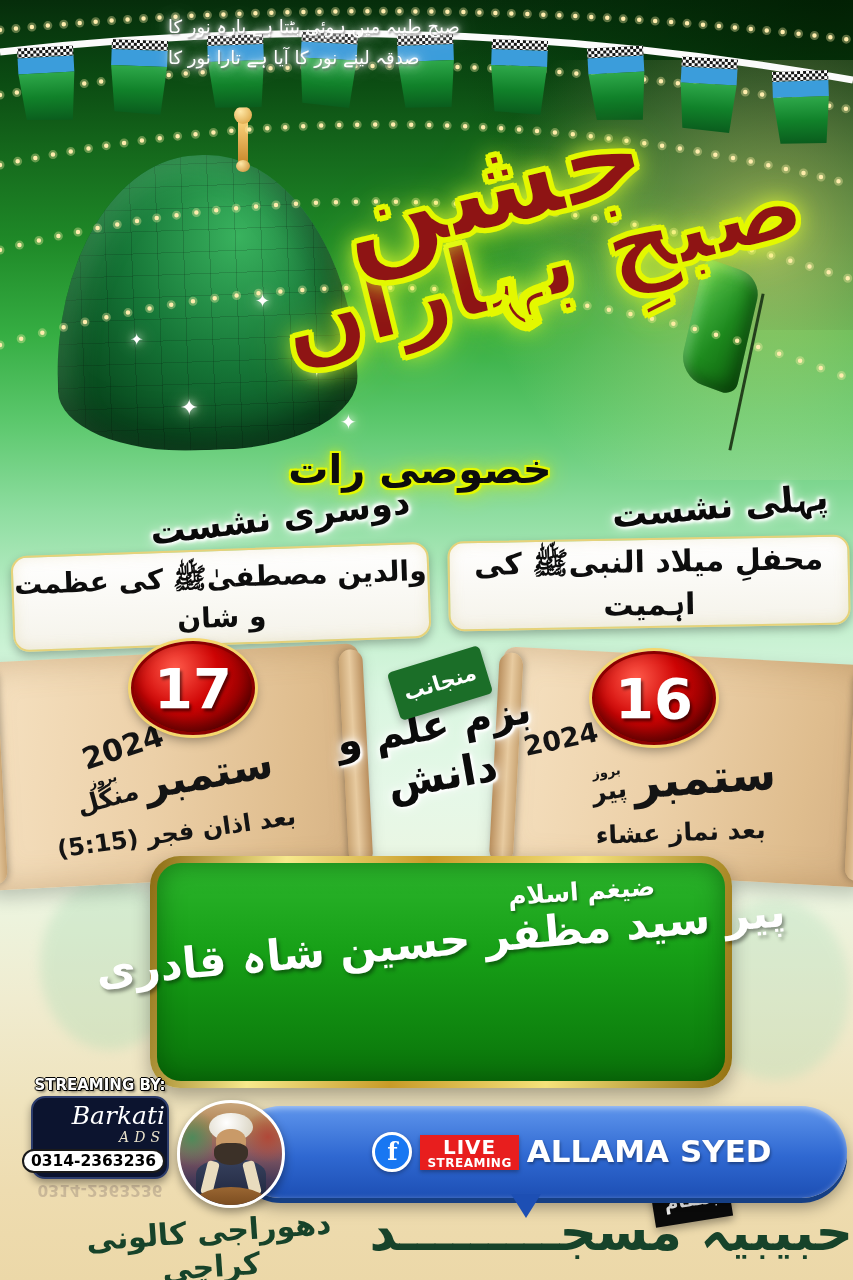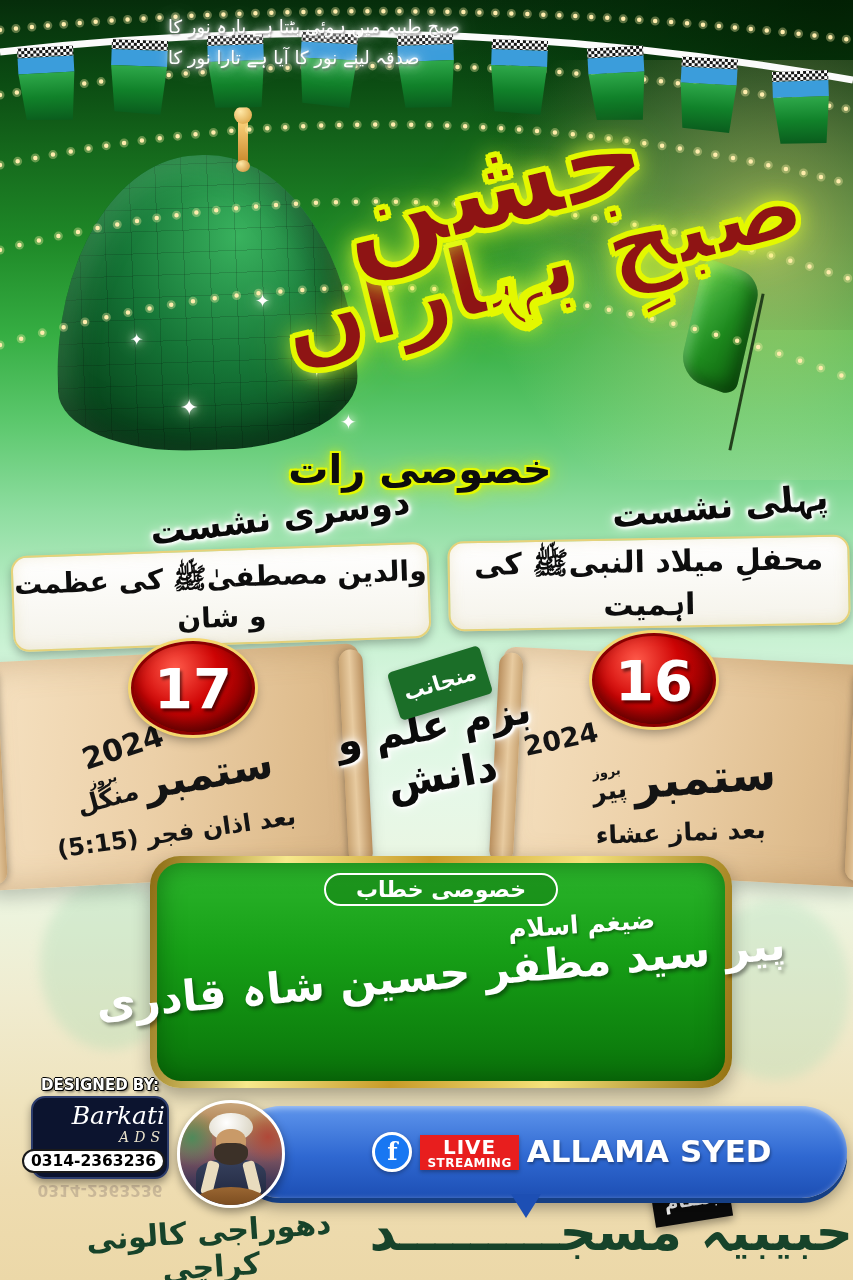--- a/index.html
+++ b/index.html
@@ -79,21 +79,21 @@
   .scroll::after{content:"";position:absolute;right:-4px;top:6px;bottom:6px;width:24px;border-radius:12px;
     background:linear-gradient(270deg,#b98f5e,#e8cba0 55%,#caa574);box-shadow:-2px 0 6px rgba(0,0,0,.25);}
   .scroll-right{left:498px;top:656px;width:372px;height:222px;transform:rotate(3deg);}
   .scroll-left{left:-18px;top:653px;width:382px;height:228px;transform:rotate(-3deg);}
   .day-oval{width:118px;height:88px;border-radius:50%;z-index:6;
     background:radial-gradient(circle at 35% 28%, #ff5a4a, #cf0404 42%, #7c0000 88%);
     border:3px solid #8a0000;
     box-shadow:0 0 0 3px #f5d76e,0 5px 12px rgba(0,0,0,.4), inset 0 -8px 16px rgba(0,0,0,.45);
     display:flex;align-items:center;justify-content:center;color:#fff;font-size:56px;font-weight:bold;
     text-shadow:2px 3px 3px rgba(0,0,0,.55);}
-  .oval-16{left:592px;top:633px;}
+  .oval-16{left:592px;top:651px;}
   .oval-17{left:131px;top:641px;}
   .scr-year{position:absolute;font-weight:bold;color:#141414;transform:rotate(-15deg);}
   .scr-month-row{position:absolute;left:8px;right:8px;display:flex;align-items:center;justify-content:center;
     gap:8px;transform:rotate(-7deg);color:#141414;}
   .scr-month{font-size:46px;font-weight:bold;}
   .scr-wd-stack{display:flex;flex-direction:column;align-items:center;line-height:1;transform:rotate(-5deg);}
   .scr-wd-label{font-size:13px;font-weight:bold;}
   .scr-wd{font-size:25px;font-weight:bold;}
   .scr-time{position:absolute;left:8px;right:8px;text-align:center;font-weight:bold;color:#141414;transform:rotate(-5deg);}
   
@@ -319,28 +319,27 @@
   <div class="abs day-oval oval-17">17</div>
 
   <div class="abs org-badge rtl" lang="ur">منجانب</div>
   <div class="abs org-name rtl" lang="ur">
     <div class="l1">بزم علم و</div>
     <div class="l2">دانش</div>
   </div>
 
   <div class="abs banner-frame">
     <div class="banner">
-      <div class="speech-badge rtl" lang="ur">خصوصی خطاب</div>
       <div class="speech-prefix rtl" lang="ur">ضیغم اسلام</div>
       <div class="speaker-name rtl" lang="ur">پیر سید مظفر حسین شاہ قادری</div>
     </div>
   </div>
 
   <div class="abs designer">
-    <div class="des-label">DESIGNED BY:</div>
+    <div class="des-label">STREAMING BY:</div>
     <div class="des-box">
       <div class="des-brand">Barkati</div>
       <div class="des-sub">ADS</div>
       <div class="des-phone">0314-2363236</div>
     </div>
     <div class="des-reflect">0314-2363236</div>
   </div>
 
   <div class="abs live-bar">
     <div class="photo">

